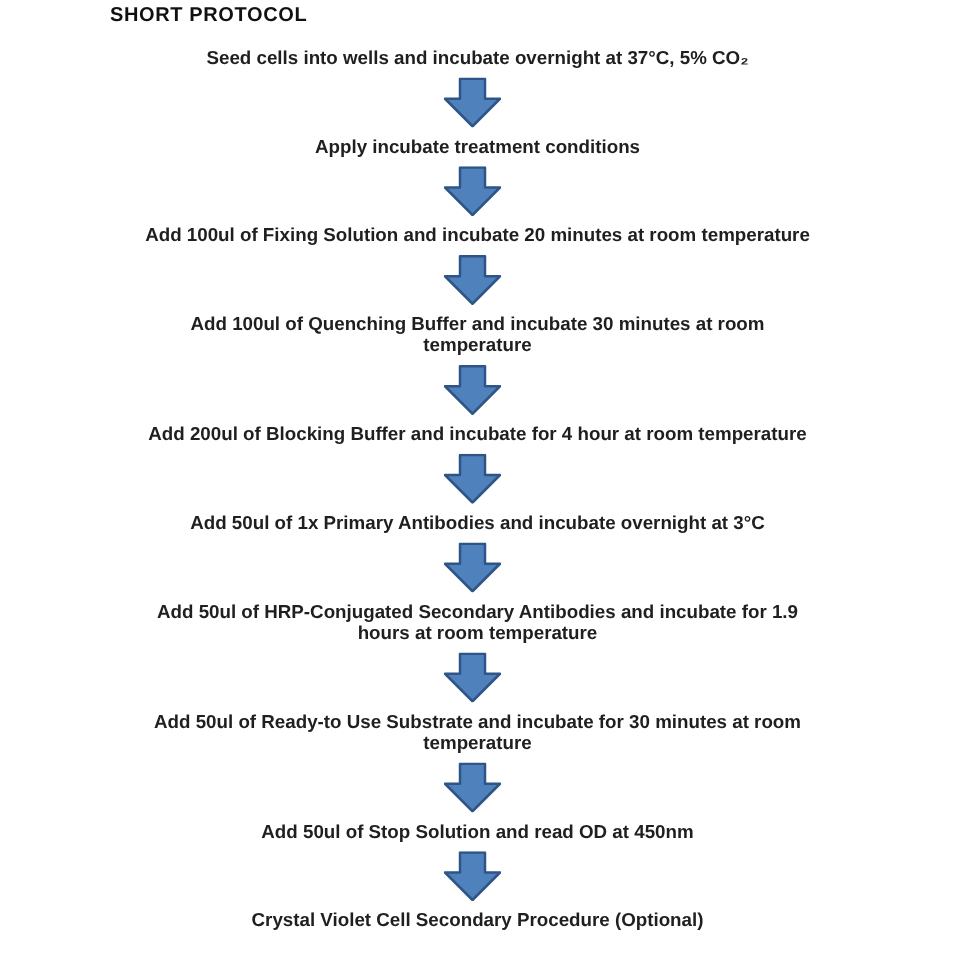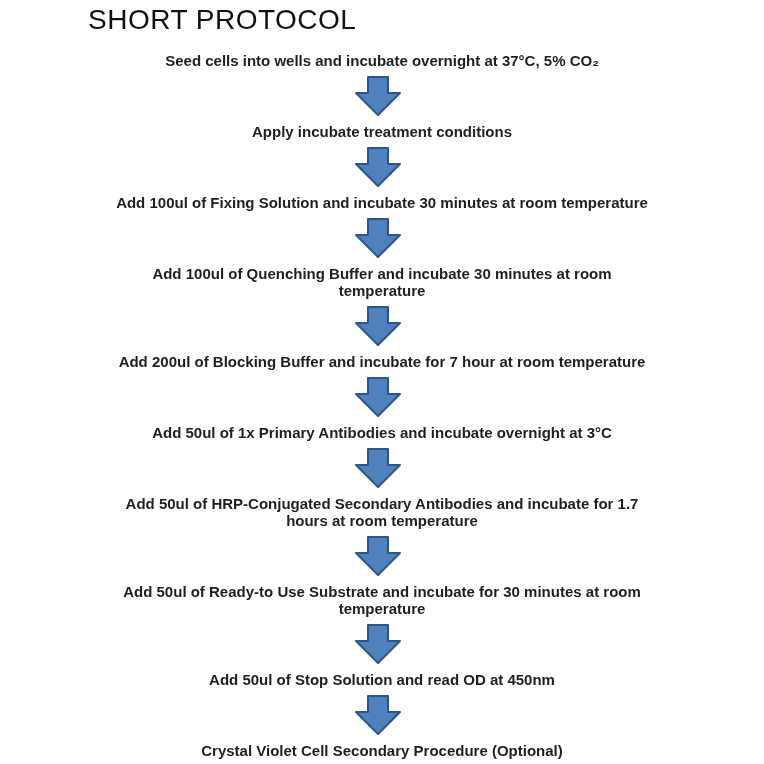--- a/index.html
+++ b/index.html
@@ -10,22 +10,22 @@
   body {
     width: 764px;
     height: 764px;
     overflow: hidden;
     font-family: "Liberation Sans", sans-serif;
     color: #1f1f1f;
     position: relative;
   }
   .page-title {
     margin: 4px 0 0 88px;
-    font-size: 28px;
-    font-weight: normal;
+    font-size: 16px;
+    font-weight: bold;
     letter-spacing: 0.5px;
     color: #111111;
   }
   .flow {
     margin-top: 16px;
     display: flex;
     flex-direction: column;
     align-items: center;
     row-gap: 7px;
   }
@@ -67,54 +67,54 @@
   </div>
 
   <div class="step">Apply incubate treatment conditions</div>
 
   <div class="arrow">
     <svg viewBox="0 0 46 40">
         <polygon class="arrow-shape" points="13,1 33,1 33,17 45,17 23,39 1,17 13,17" stroke-width="2" stroke-linejoin="round" fill="#4f81bd" stroke="#2e5586"></polygon>
       </svg>
   </div>
 
-  <div class="step">Add 100ul of Fixing Solution and incubate 30 minutes at room temperature</div>
+  <div class="step">Add 100ul of Fixing Solution and incubate 20 minutes at room temperature</div>
 
   <div class="arrow">
     <svg viewBox="0 0 46 40">
         <polygon class="arrow-shape" points="13,1 33,1 33,17 45,17 23,39 1,17 13,17" stroke-width="2" stroke-linejoin="round" fill="#4f81bd" stroke="#2e5586"></polygon>
       </svg>
   </div>
 
   <div class="step">Add 100ul of Quenching Buffer and incubate 30 minutes at room
 temperature</div>
 
   <div class="arrow">
     <svg viewBox="0 0 46 40">
         <polygon class="arrow-shape" points="13,1 33,1 33,17 45,17 23,39 1,17 13,17" stroke-width="2" stroke-linejoin="round" fill="#4f81bd" stroke="#2e5586"></polygon>
       </svg>
   </div>
 
-  <div class="step">Add 200ul of Blocking Buffer and incubate for 7 hour at room temperature</div>
+  <div class="step">Add 200ul of Blocking Buffer and incubate for 4 hour at room temperature</div>
 
   <div class="arrow">
     <svg viewBox="0 0 46 40">
         <polygon class="arrow-shape" points="13,1 33,1 33,17 45,17 23,39 1,17 13,17" stroke-width="2" stroke-linejoin="round" fill="#4f81bd" stroke="#2e5586"></polygon>
       </svg>
   </div>
 
   <div class="step">Add 50ul of 1x Primary Antibodies and incubate overnight at 3°C</div>
 
   <div class="arrow">
     <svg viewBox="0 0 46 40">
         <polygon class="arrow-shape" points="13,1 33,1 33,17 45,17 23,39 1,17 13,17" stroke-width="2" stroke-linejoin="round" fill="#4f81bd" stroke="#2e5586"></polygon>
       </svg>
   </div>
 
-  <div class="step">Add 50ul of HRP-Conjugated Secondary Antibodies and incubate for 1.7
+  <div class="step">Add 50ul of HRP-Conjugated Secondary Antibodies and incubate for 1.9
 hours at room temperature</div>
 
   <div class="arrow">
     <svg viewBox="0 0 46 40">
         <polygon class="arrow-shape" points="13,1 33,1 33,17 45,17 23,39 1,17 13,17" stroke-width="2" stroke-linejoin="round" fill="#4f81bd" stroke="#2e5586"></polygon>
       </svg>
   </div>
 
   <div class="step">Add 50ul of Ready-to Use Substrate and incubate for 30 minutes at room
 temperature</div>

